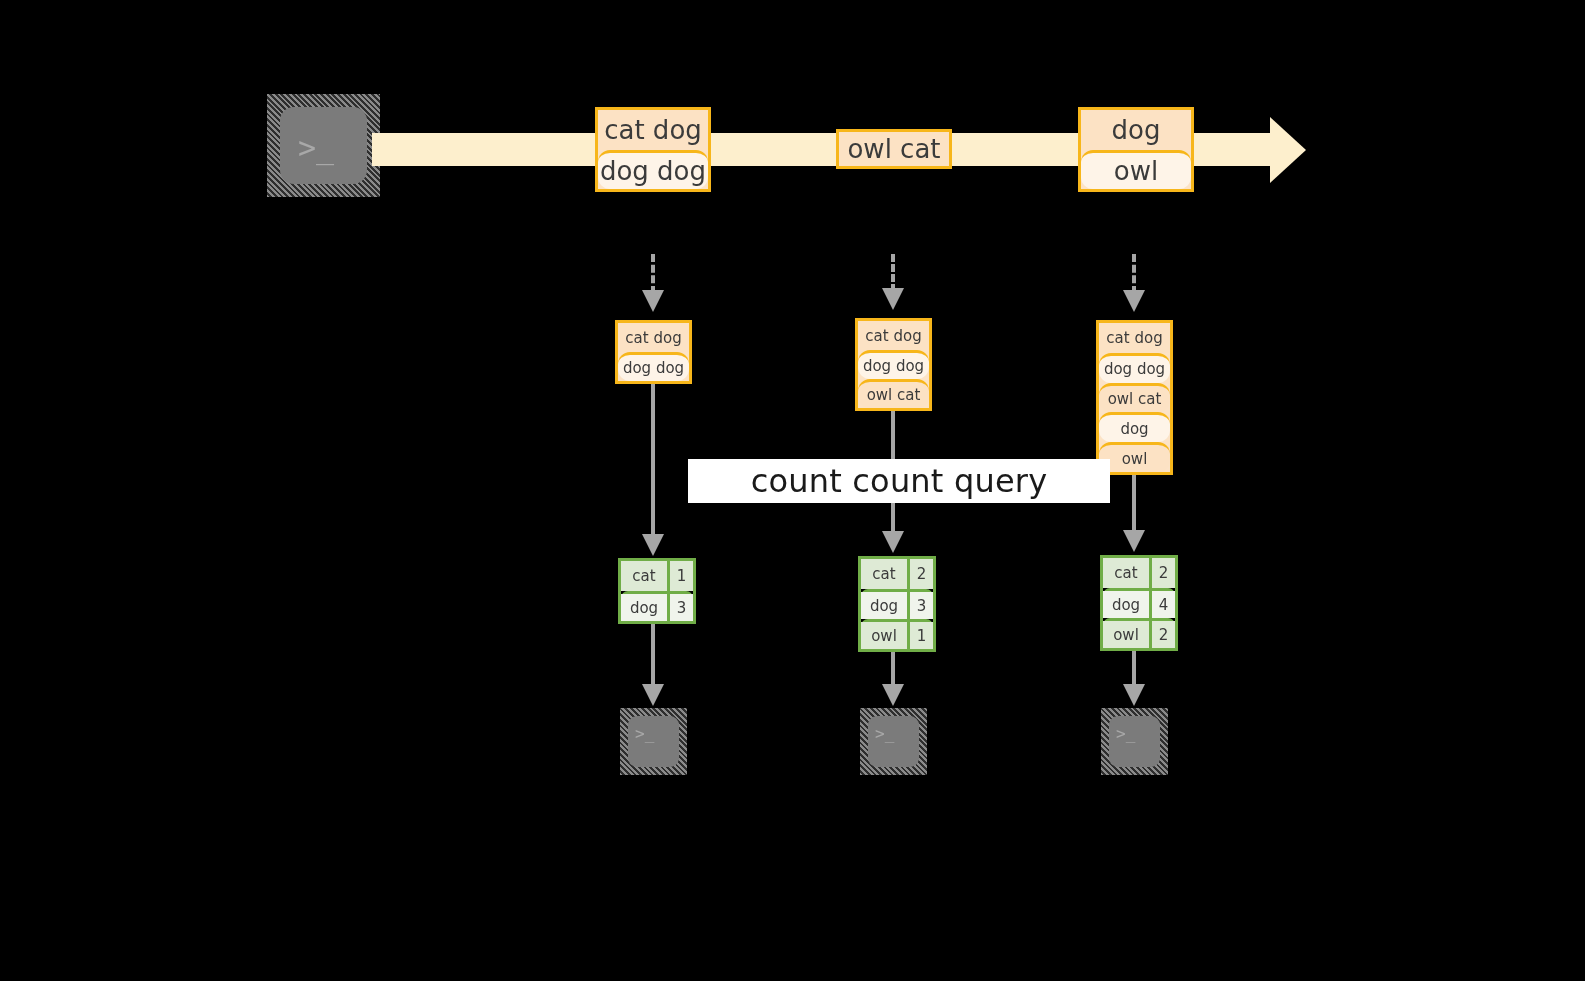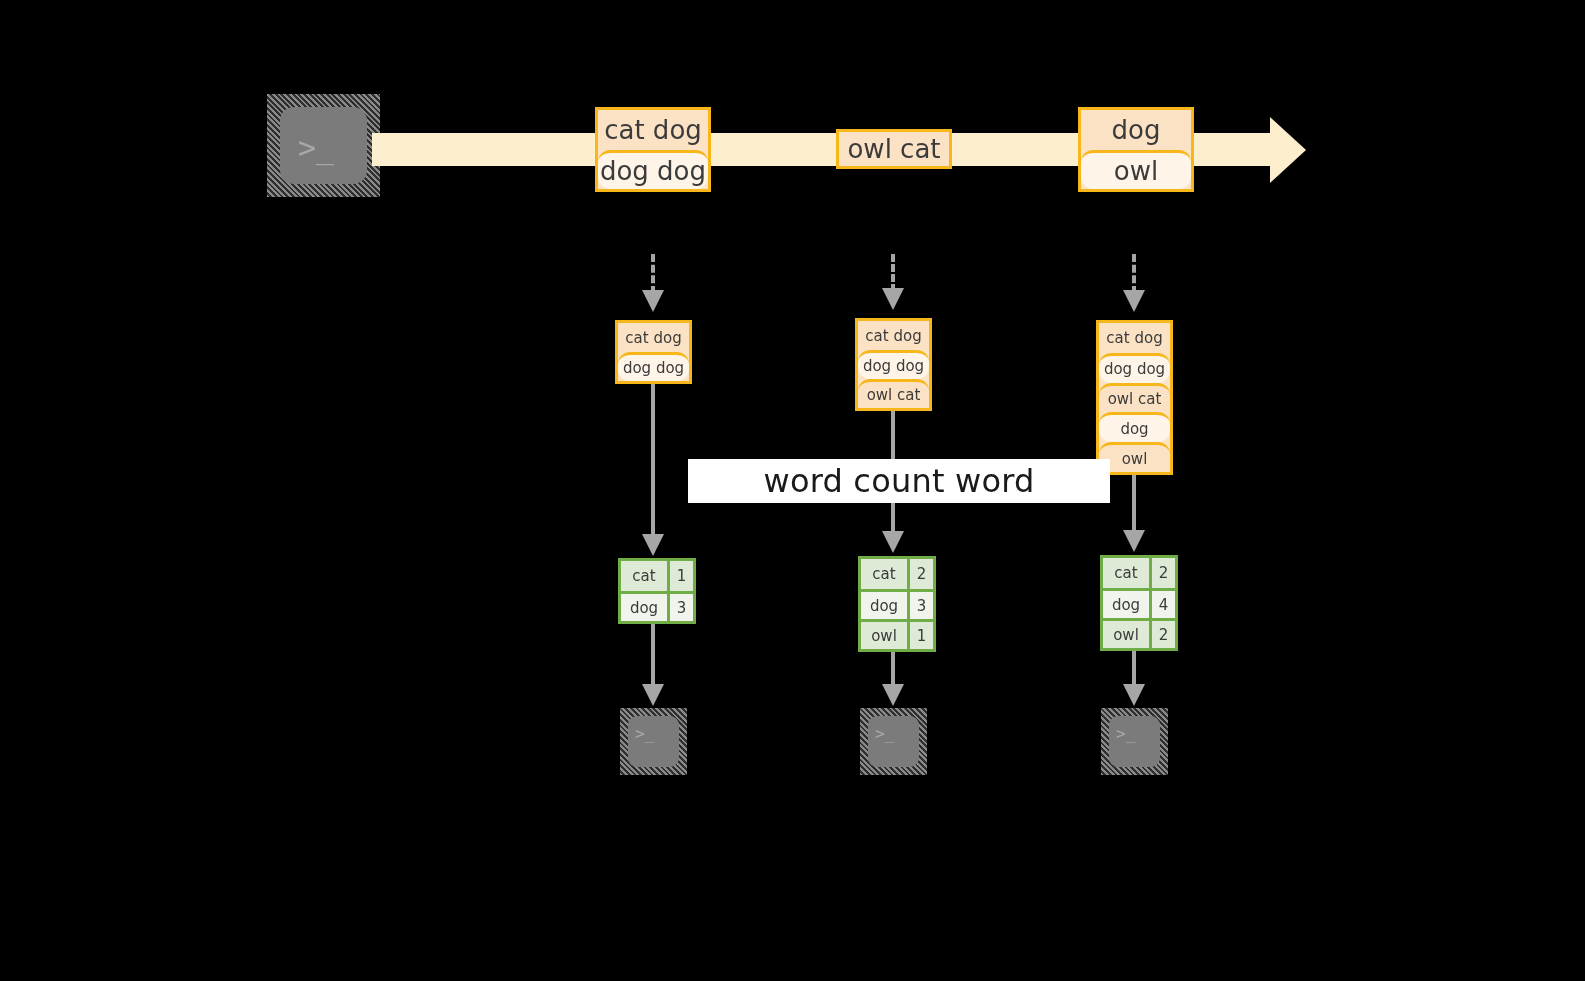--- a/index.html
+++ b/index.html
@@ -82,20 +82,21 @@
   
   .gtable {
     position: absolute;
     border: 3px solid #70AD47;
     display: flex;
     flex-direction: column;
   }
   .gtable .grow {
     display: flex;
     height: 30px;
+    border-radius: 7px;
   }
   .gtable .grow + .grow { border-top: 3px solid #70AD47; }
   .gtable .gcell {
     display: flex;
     align-items: center;
     justify-content: center;
     font-size: 15px;
     color: #3b3b3b;
   }
   .gtable .gcell.key { width: 46px; }
@@ -264,16 +265,16 @@
   <div class="vline" style="left:1132px; top:651px; height:35px;"></div>
   <div class="vhead" style="left:1123px; top:684px;"></div>
 
   <div class="terminal small" style="left:1101px; top:708px; width:67px; height:67px; padding:8px;">
     <div class="terminal-inner">
       <span class="prompt" style="left:7px; top:10px; font-size:16px;">&gt;_</span>
     </div>
   </div>
 
   <div class="label-band" style="left:688px; top:459px; width:422px; height:44px;">
-    <span class="label-text">word count word</span>
+    <span class="label-text">count count query</span>
   </div>
 
 </div>
 
 </body></html>

